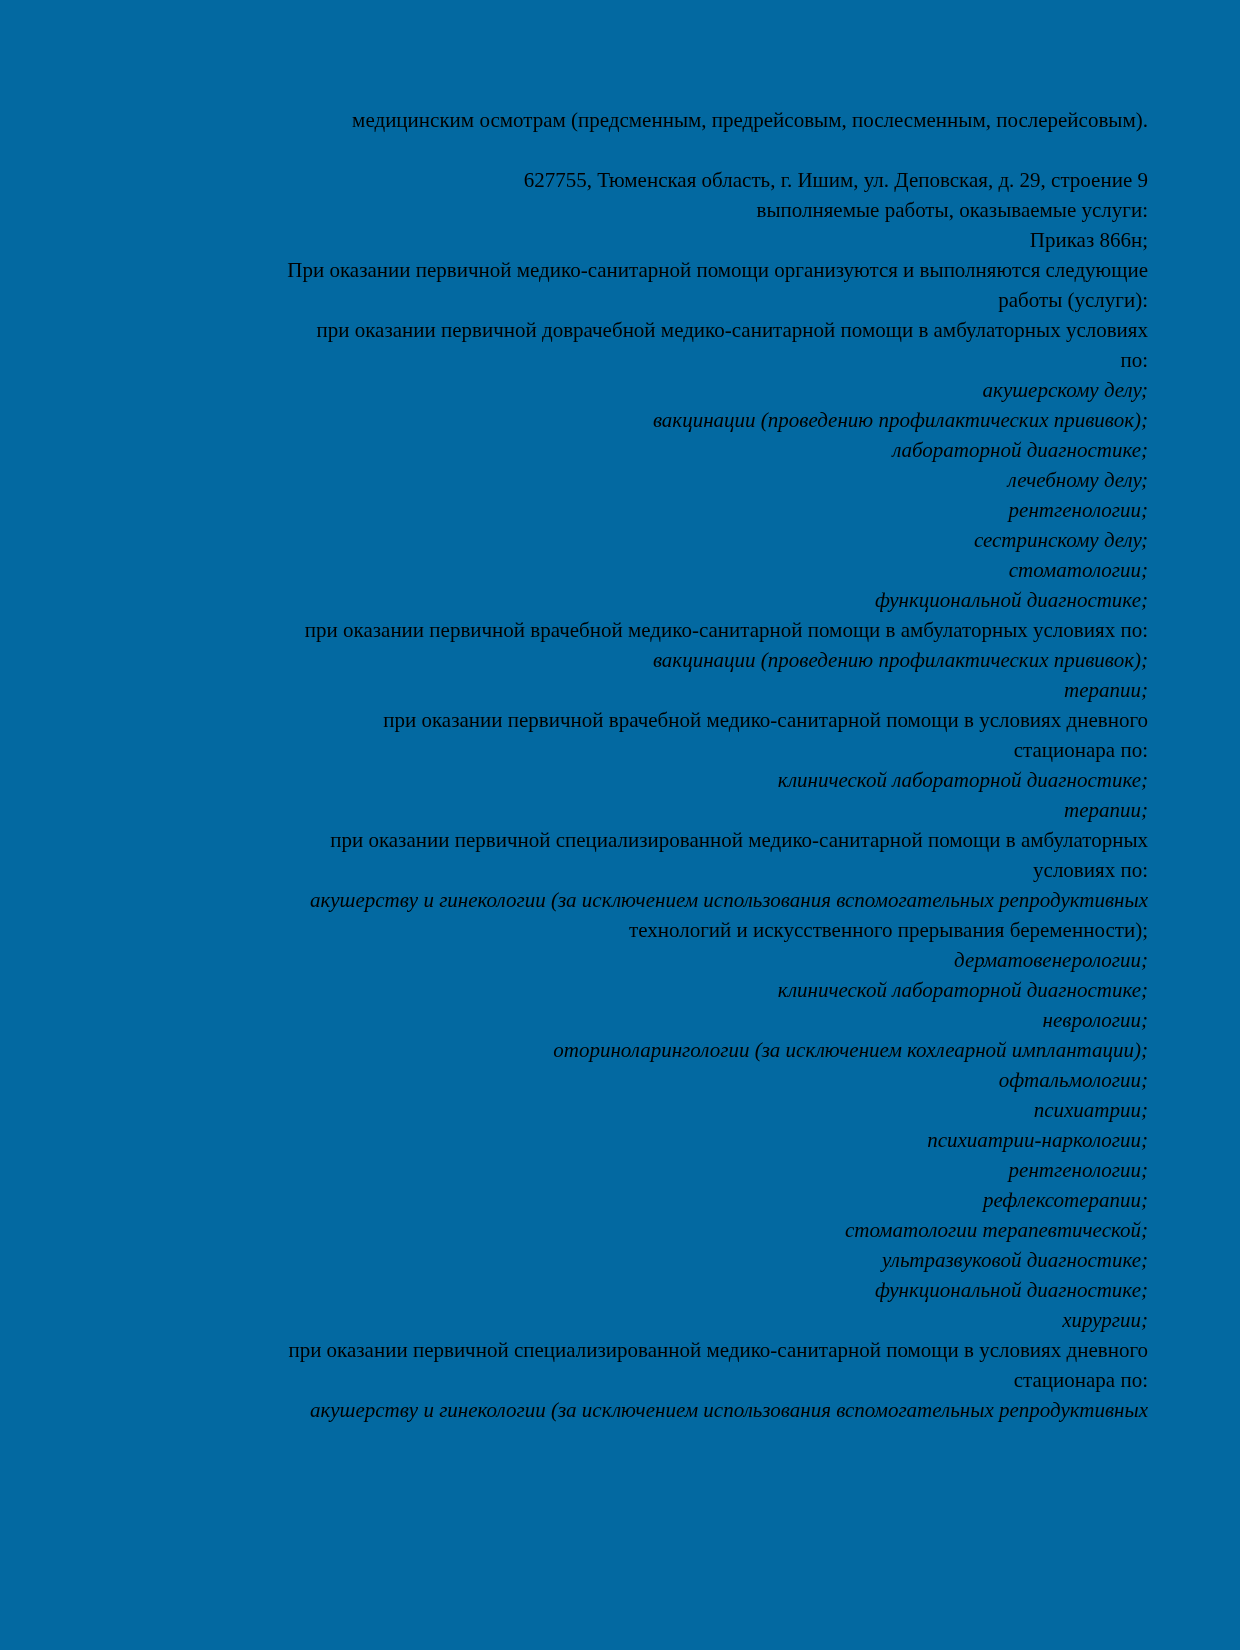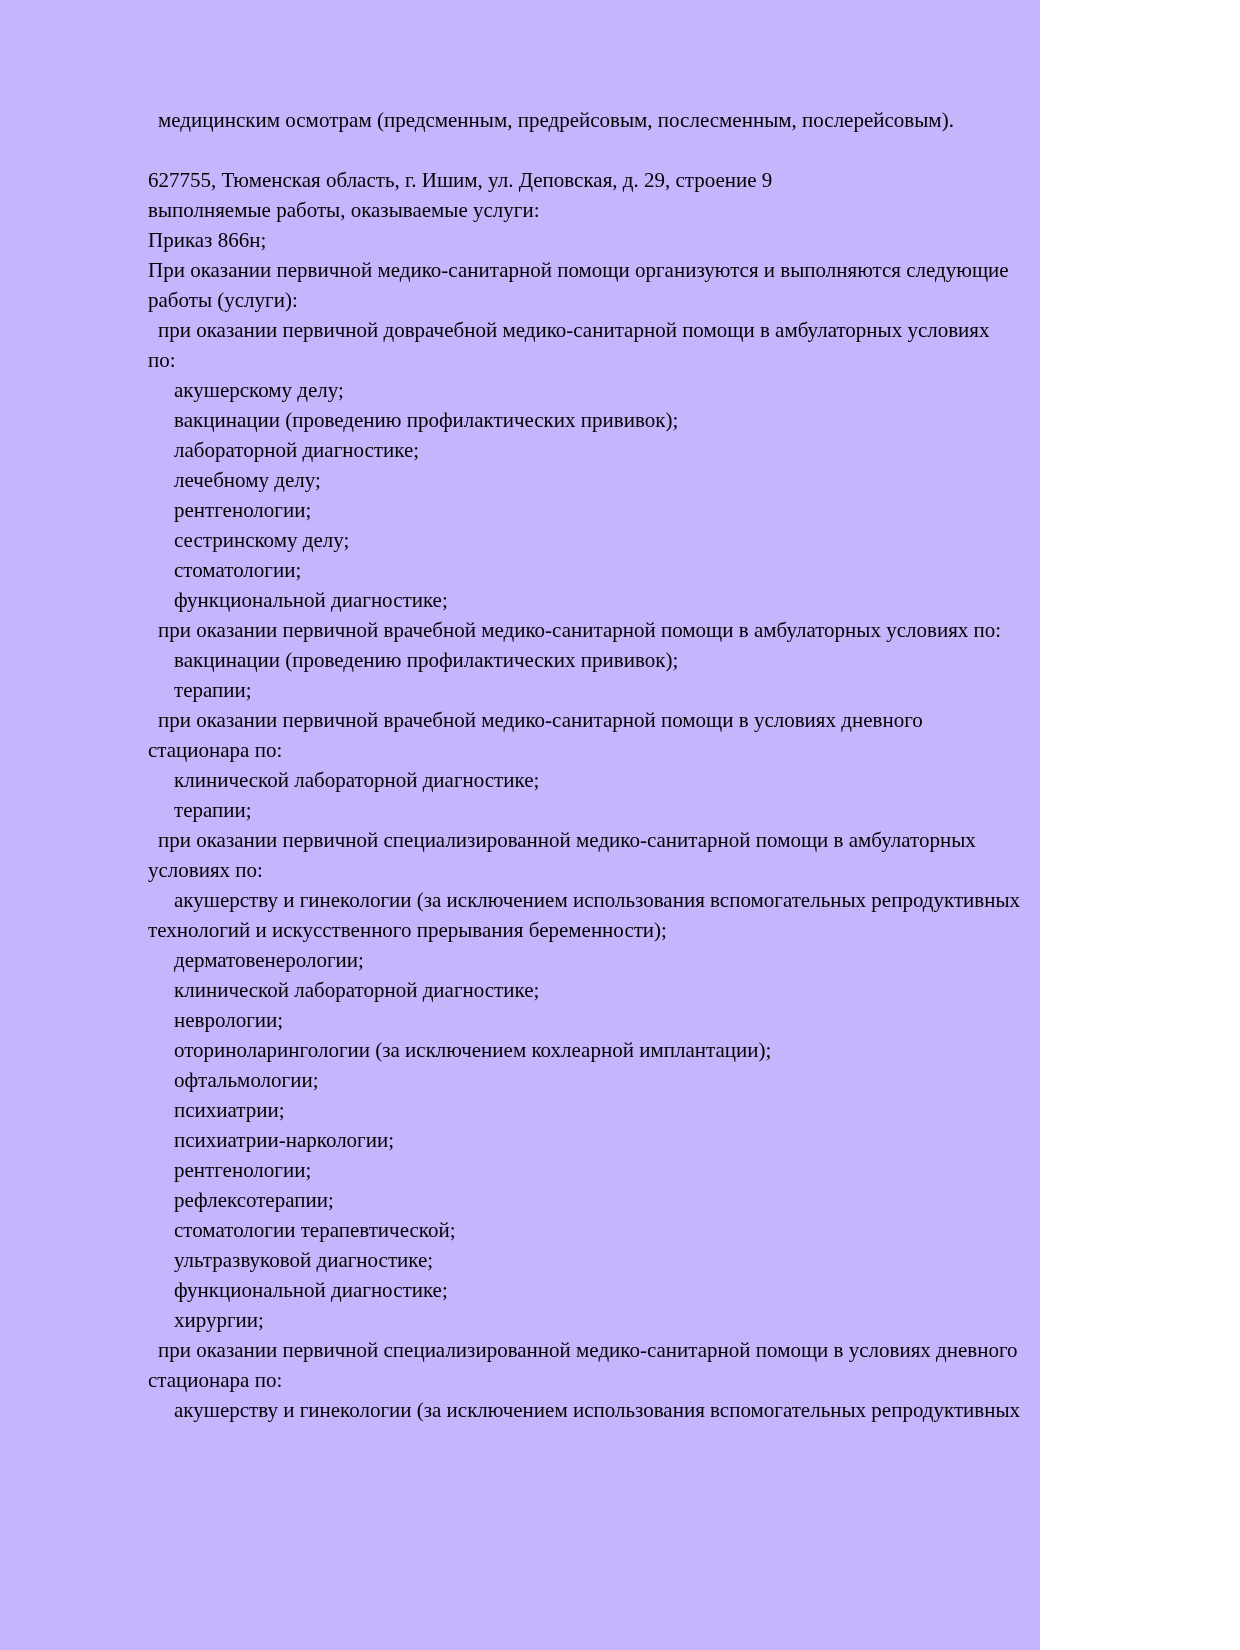--- a/index.html
+++ b/index.html
@@ -2,40 +2,41 @@
 <html><head>
 <meta charset="utf-8">
 <style>
   html, body {
     margin: 0;
     padding: 0;
     background: #ffffff;
   }
   .page {
     position: relative;
-    width: 1040px;
+    width: 1240px;
     height: 1650px;
-    background: #c4b5fd;
+    background: #0369a1;
     overflow: hidden;
+    text-align: right;
   }
   .doc {
     position: absolute;
     left: 148px;
     top: 105px;
     width: 1000px;
     font-family: "Liberation Serif", "DejaVu Serif", serif;
     font-size: 21px;
     line-height: 30px;
     color: #000000;
     white-space: pre;
   }
   .line {
     height: 30px;
   }
   .line.i1 { padding-left: 10px; }
-  .line.i2 { padding-left: 26px; }
+  .line.i2 { padding-left: 26px; font-style: italic; }
 </style>
 </head>
 <body>
 
 <div class="page">
   <div class="doc" id="doc-lines"><div class="line i1">медицинским осмотрам (предсменным, предрейсовым, послесменным, послерейсовым).</div><div class="line i0">&nbsp;</div><div class="line i0">627755, Тюменская область, г. Ишим, ул. Деповская, д. 29, строение 9</div><div class="line i0">выполняемые работы, оказываемые услуги:</div><div class="line i0">Приказ 866н;</div><div class="line i0">При оказании первичной медико-санитарной помощи организуются и выполняются следующие</div><div class="line i0">работы (услуги):</div><div class="line i1">при оказании первичной доврачебной медико-санитарной помощи в амбулаторных условиях</div><div class="line i0">по:</div><div class="line i2">акушерскому делу;</div><div class="line i2">вакцинации (проведению профилактических прививок);</div><div class="line i2">лабораторной диагностике;</div><div class="line i2">лечебному делу;</div><div class="line i2">рентгенологии;</div><div class="line i2">сестринскому делу;</div><div class="line i2">стоматологии;</div><div class="line i2">функциональной диагностике;</div><div class="line i1">при оказании первичной врачебной медико-санитарной помощи в амбулаторных условиях по:</div><div class="line i2">вакцинации (проведению профилактических прививок);</div><div class="line i2">терапии;</div><div class="line i1">при оказании первичной врачебной медико-санитарной помощи в условиях дневного</div><div class="line i0">стационара по:</div><div class="line i2">клинической лабораторной диагностике;</div><div class="line i2">терапии;</div><div class="line i1">при оказании первичной специализированной медико-санитарной помощи в амбулаторных</div><div class="line i0">условиях по:</div><div class="line i2">акушерству и гинекологии (за исключением использования вспомогательных репродуктивных</div><div class="line i0">технологий и искусственного прерывания беременности);</div><div class="line i2">дерматовенерологии;</div><div class="line i2">клинической лабораторной диагностике;</div><div class="line i2">неврологии;</div><div class="line i2">оториноларингологии (за исключением кохлеарной имплантации);</div><div class="line i2">офтальмологии;</div><div class="line i2">психиатрии;</div><div class="line i2">психиатрии-наркологии;</div><div class="line i2">рентгенологии;</div><div class="line i2">рефлексотерапии;</div><div class="line i2">стоматологии терапевтической;</div><div class="line i2">ультразвуковой диагностике;</div><div class="line i2">функциональной диагностике;</div><div class="line i2">хирургии;</div><div class="line i1">при оказании первичной специализированной медико-санитарной помощи в условиях дневного</div><div class="line i0">стационара по:</div><div class="line i2">акушерству и гинекологии (за исключением использования вспомогательных репродуктивных</div></div>
 </div>
 
 </body></html>

